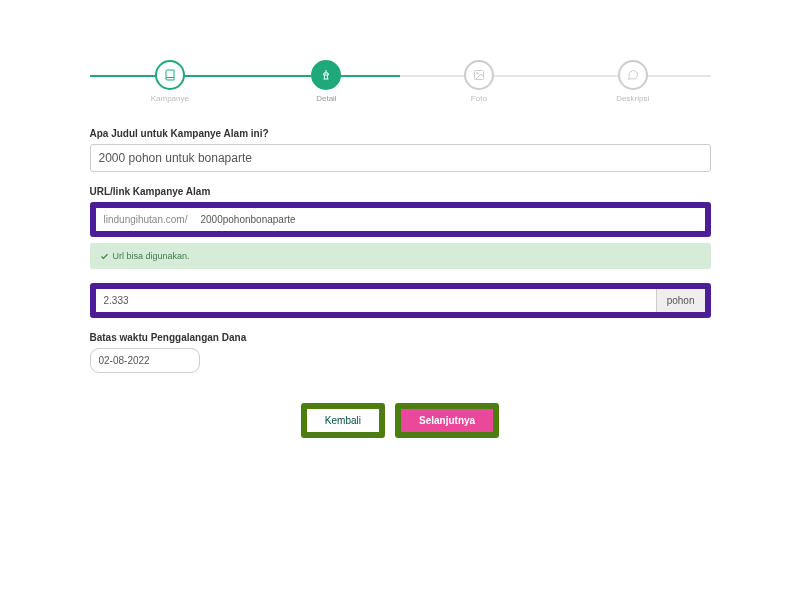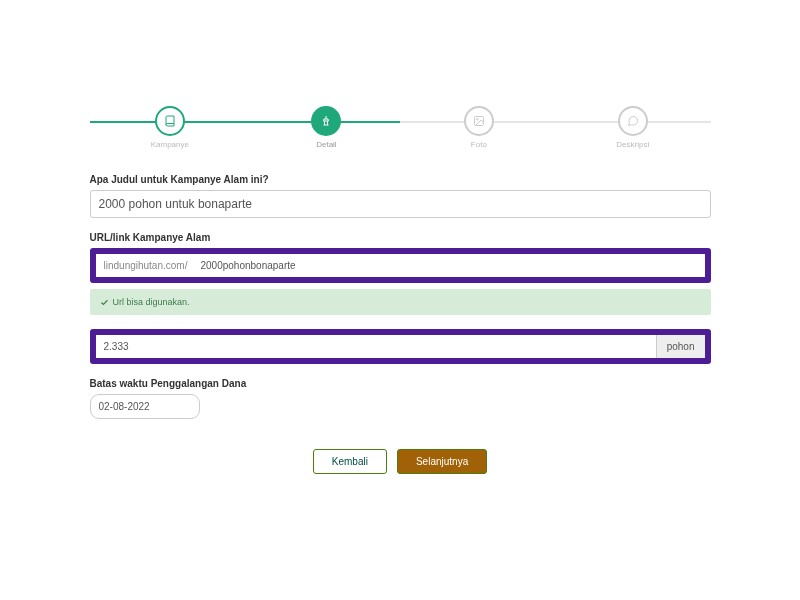--- a/index.html
+++ b/index.html
@@ -5,21 +5,21 @@
     * { box-sizing: border-box; margin: 0; padding: 0; }
     body {
       font-family: -apple-system, BlinkMacSystemFont, "Segoe UI", Arial, sans-serif;
       background: #fff;
       color: #333;
       font-size: 11px;
     }
     .page {
       width: 701px;
       margin: 0 auto;
-      padding: 106px 40px 20px 40px;
+      padding: 60px 40px 20px 40px;
     }
     .stepper-wrap {
       position: relative;
       margin-bottom: 25px;
     }
     .stepper-line {
       position: absolute;
       top: 15px;
       left: 0;
       right: 0;
@@ -148,30 +148,30 @@
       display: flex;
       justify-content: center;
       gap: 10px;
       margin-top: 30px;
     }
     .btn {
       padding: 6px 18px;
       font-size: 10px;
       border-radius: 3px;
       cursor: pointer;
-      border: 1px solid #4d7c0f;
+      border: 6px solid #4d7c0f;
     }
     .btn-outline {
       background: #fff;
       color: #004d40;
     }
     .btn-solid {
-      background: #a16207;
+      background: #ec4899;
       color: #fff;
-      font-weight: 400;
+      font-weight: 700;
     }
     svg { display: block; }
   </style>
 </head>
 <body>
 
 <div class="page">
 
   <div class="stepper-wrap">
     <div class="stepper-line"></div>

